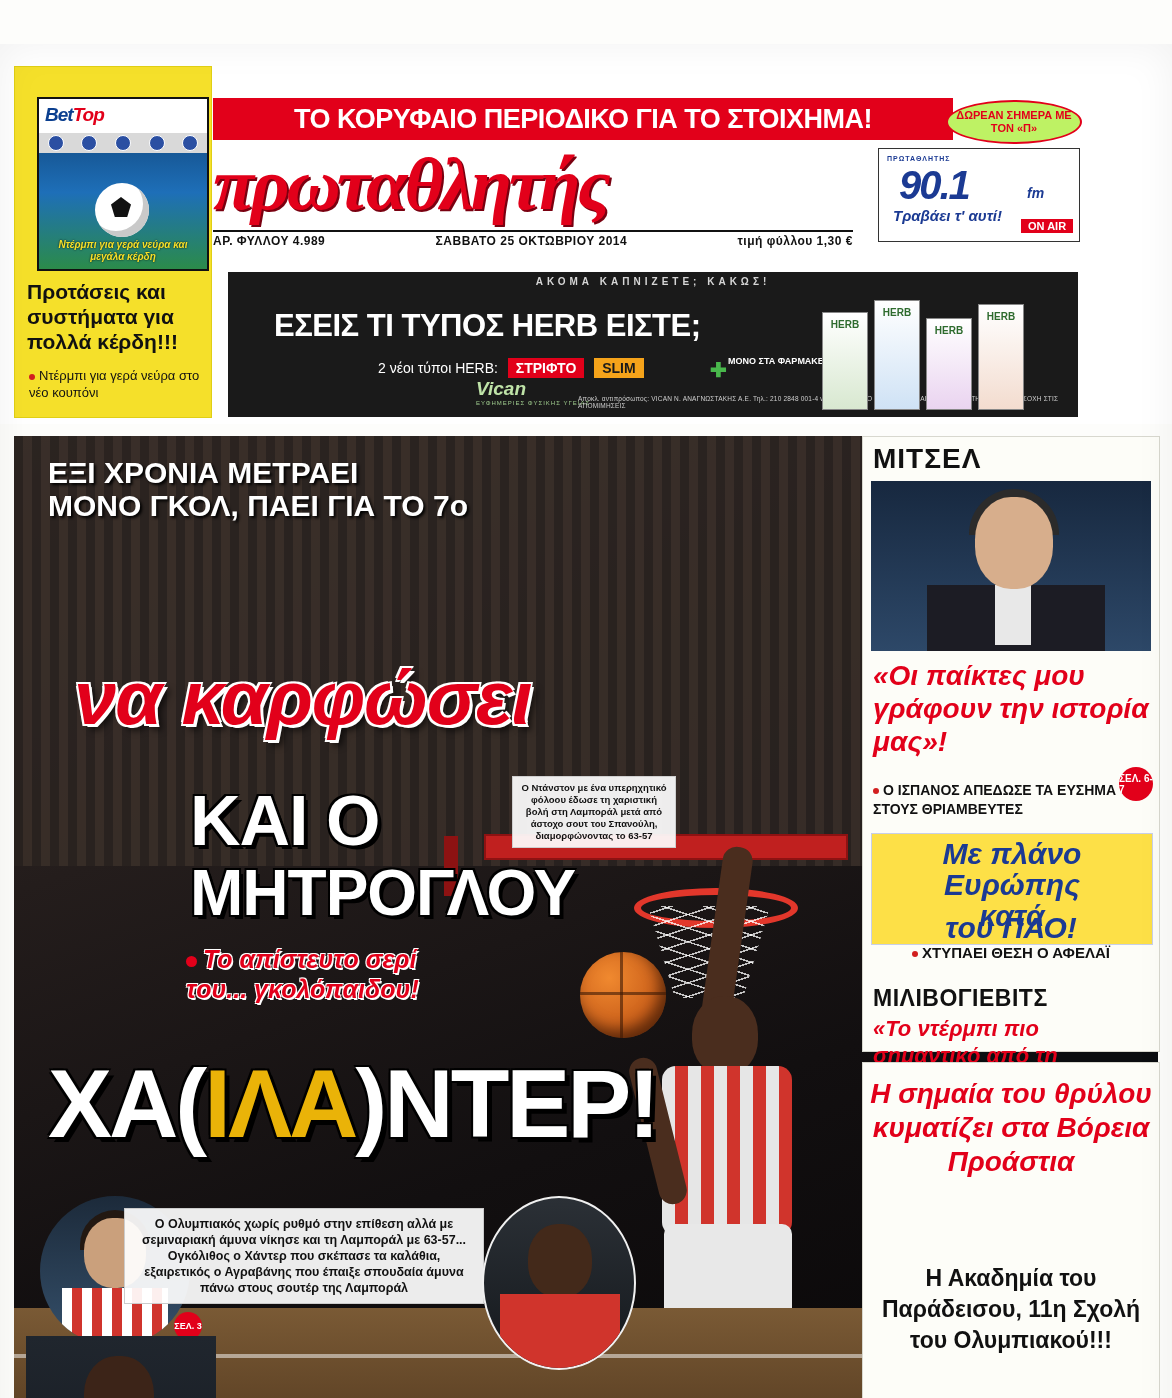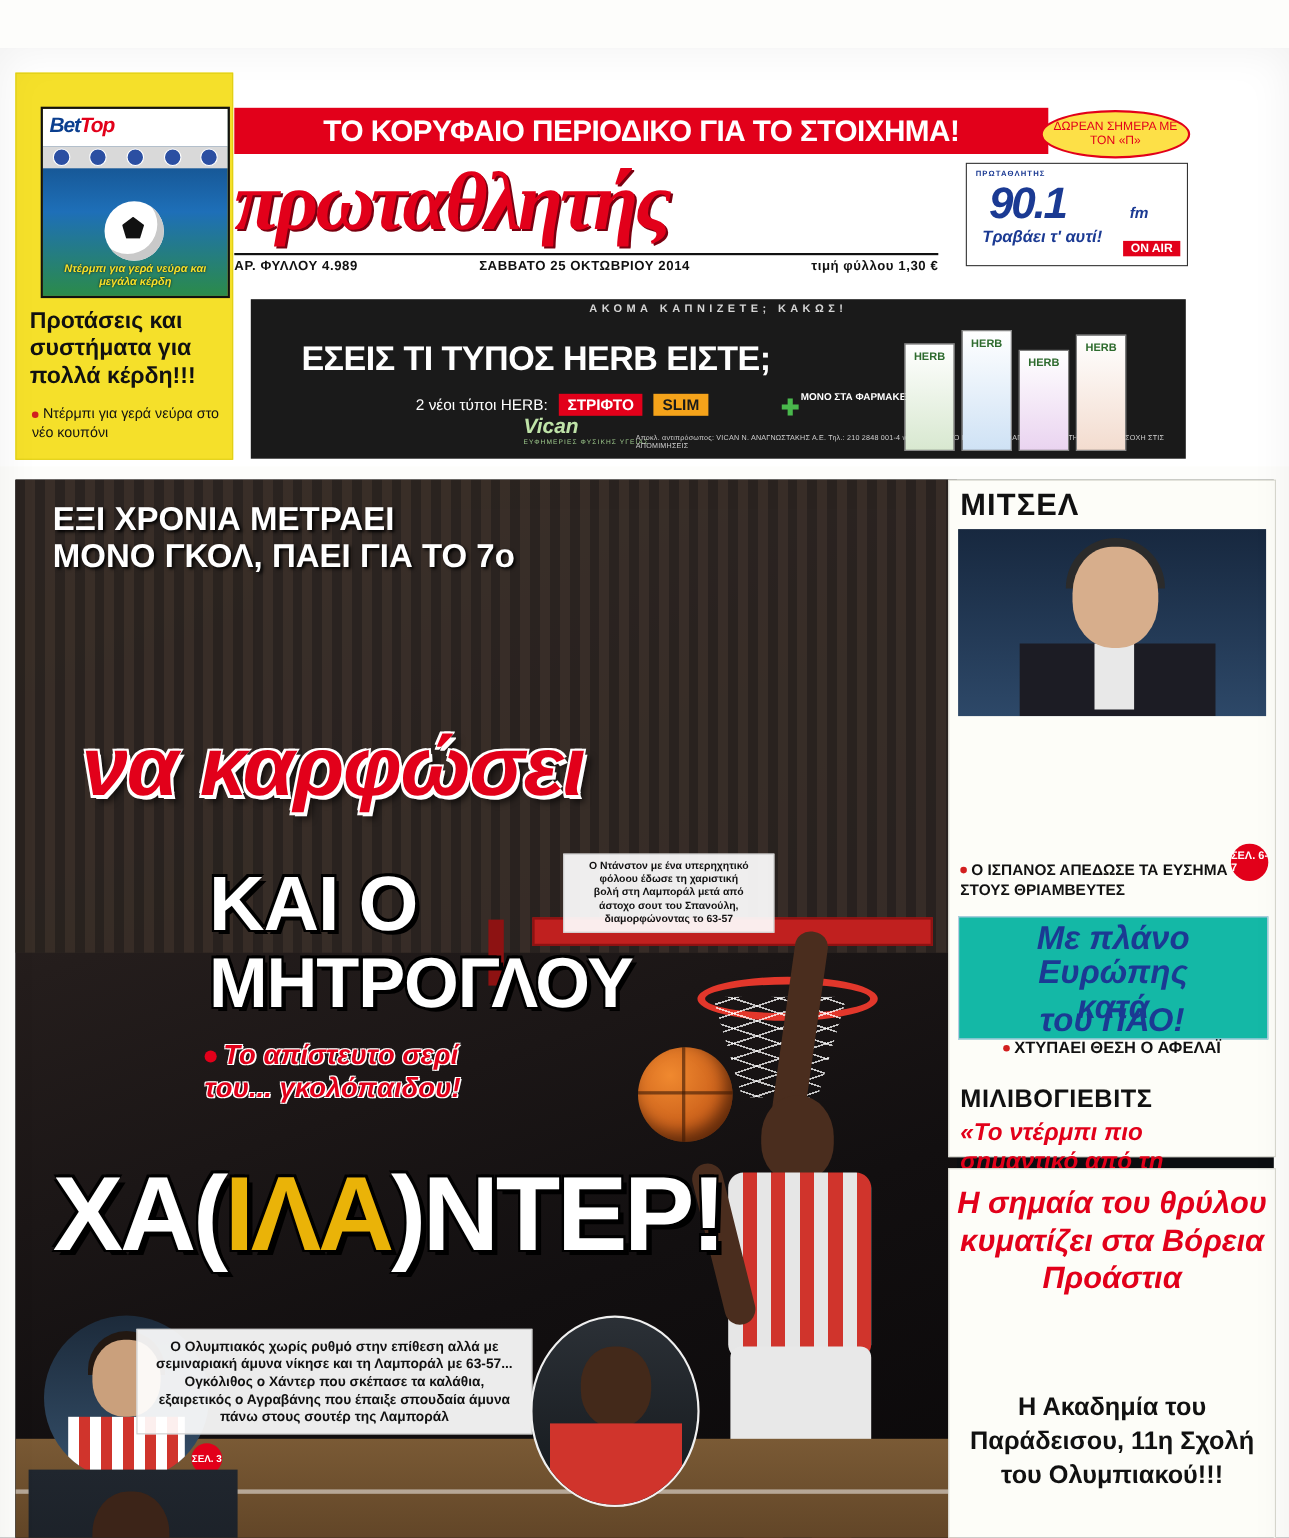--- a/index.html
+++ b/index.html
@@ -40,21 +40,21 @@
   .mast-rule{position:absolute;left:213px;top:186px;width:640px;height:2px;background:#111;}
   .mast-meta{position:absolute;left:213px;top:190px;width:640px;height:22px;display:flex;justify-content:space-between;align-items:flex-start;font-size:12px;font-weight:bold;color:#111;letter-spacing:.5px;}
 
   
   .radio-box{position:absolute;left:878px;top:104px;width:200px;height:92px;border:1px solid #333;background:#fff;}
   .radio-name{position:absolute;left:8px;top:6px;font-size:7px;font-weight:bold;color:#1b3a93;letter-spacing:1px;}
   .radio-freq{position:absolute;left:20px;top:14px;font-size:40px;font-weight:bold;font-style:italic;color:#1b3a93;letter-spacing:-2px;}
   .radio-fm{position:absolute;left:148px;top:36px;font-size:14px;font-style:italic;color:#1b3a93;font-weight:bold;}
   .radio-tag{position:absolute;left:14px;top:58px;font-size:15px;font-weight:bold;font-style:italic;color:#1b3a93;}
   .radio-onair{position:absolute;left:142px;top:70px;background:#e2001a;color:#fff;font-size:11px;font-weight:bold;padding:1px 7px;}
-  .free-badge{position:absolute;left:946px;top:56px;width:132px;height:40px;border:2px solid #e2001a;border-radius:50%;color:#e2001a;font-size:11px;font-weight:normal;line-height:13px;text-align:center;display:flex;align-items:center;justify-content:center;background:#fde047;}
+  .free-badge{position:absolute;left:946px;top:56px;width:132px;height:40px;border:2px solid #e2001a;border-radius:50%;color:#e2001a;font-size:11px;font-weight:bold;line-height:13px;text-align:center;display:flex;align-items:center;justify-content:center;background:#bef264;}
 
   
   .herb-ad{position:absolute;left:228px;top:228px;width:850px;height:145px;background:#1a1a1a;overflow:hidden;}
   .herb-warn{position:absolute;left:0;top:4px;width:100%;text-align:center;color:#d6d6d6;font-size:10px;letter-spacing:4px;font-weight:bold;}
   .herb-head{position:absolute;left:46px;top:36px;color:#fff;font-size:31px;font-weight:bold;letter-spacing:-.5px;}
   .herb-sub{position:absolute;left:150px;top:86px;color:#fff;font-size:14px;}
   .herb-chip{display:inline-block;background:#e2001a;color:#fff;font-weight:bold;font-size:14px;padding:2px 8px;margin-left:6px;}
   .herb-chip.slim{background:#f5a31a;color:#1a1a1a;}
   .herb-pharm{position:absolute;left:500px;top:84px;color:#fff;font-size:9px;line-height:11px;font-weight:bold;}
   .herb-cross{position:absolute;left:482px;top:86px;color:#49b84c;font-size:20px;font-weight:bold;}
@@ -113,39 +113,39 @@
   .h-etoimos{position:absolute;left:40px;top:104px;font-size:104px;font-weight:bold;color:#fff;letter-spacing:-2px;line-height:104px;text-shadow:5px 5px 0 #000, -2px -2px 0 #000, 2px -2px 0 #000, -2px 2px 0 #000;}
   .h-karfosei{position:absolute;left:60px;top:222px;font-size:76px;font-style:italic;font-weight:bold;color:#e2001a;line-height:80px;letter-spacing:-1px;text-shadow:3px 3px 0 #fff, -2px -2px 0 #fff, 2px -2px 0 #fff, -2px 2px 0 #fff, 6px 6px 6px rgba(0,0,0,.6);}
   .h-kai{position:absolute;left:176px;top:348px;font-size:70px;font-weight:bold;color:#fff;line-height:74px;letter-spacing:-1px;text-shadow:4px 4px 0 #000,-2px -2px 0 #000,2px -2px 0 #000,-2px 2px 0 #000;}
   .h-mitroglou{position:absolute;left:176px;top:420px;font-size:64px;font-weight:bold;color:#fff;line-height:74px;letter-spacing:-1px;text-shadow:4px 4px 0 #000,-2px -2px 0 #000,2px -2px 0 #000,-2px 2px 0 #000;}
   .sub-seri{position:absolute;left:172px;top:508px;width:430px;font-size:25px;font-weight:bold;font-style:italic;color:#e2001a;line-height:30px;text-shadow:1.5px 1.5px 0 #fff,-1px -1px 0 #fff,1px -1px 0 #fff,-1px 1px 0 #fff;}
   .sub-seri .rdot{display:inline-block;width:11px;height:11px;border-radius:50%;background:#e2001a;margin-right:6px;vertical-align:middle;}
   .h-hilander{position:absolute;left:34px;top:618px;font-size:96px;font-weight:bold;color:#fff;letter-spacing:-3px;line-height:100px;text-shadow:5px 5px 0 #000,-2px -2px 0 #000,2px -2px 0 #000,-2px 2px 0 #000;}
   .h-hilander em{font-style:normal;color:#eab308;}
 
   
-  .cap-box{position:absolute;left:498px;top:340px;width:150px;border:1px solid #cfcfcf;background:rgba(255,255,255,.92);padding:5px 20px;font-size:9.5px;line-height:12px;color:#111;text-align:center;font-weight:bold;}
+  .cap-box{position:absolute;left:498px;top:340px;width:150px;border:1px solid #cfcfcf;background:rgba(255,255,255,.92);padding:5px 6px;font-size:9.5px;line-height:12px;color:#111;text-align:center;font-weight:bold;}
   .cap-bottom{position:absolute;left:110px;top:772px;width:340px;background:rgba(255,255,255,.92);border:1px solid #ccc;padding:7px 9px;font-size:12.5px;line-height:16px;color:#111;text-align:center;font-weight:bold;}
   .cap-oval{position:absolute;left:468px;top:760px;width:150px;height:170px;border-radius:50%;overflow:hidden;background:linear-gradient(#2b3036,#14181c);border:2px solid #f0f0f0;}
   .co-head{position:absolute;left:44px;top:26px;width:64px;height:74px;border-radius:46%;background:#43291a;}
   .co-body{position:absolute;left:16px;top:96px;width:120px;height:76px;background:#d0342c;}
 
   
   .rail{position:absolute;left:862px;top:392px;width:296px;height:992px;}
   .mitsel-box{position:absolute;left:0;top:0;width:296px;height:614px;background:#fdfdf8;border:1px solid #d8d8cf;}
   .mitsel-title{position:absolute;left:10px;top:6px;font-size:28px;font-weight:bold;color:#111;letter-spacing:1px;}
   .mitsel-photo{position:absolute;left:8px;top:44px;width:280px;height:170px;background:linear-gradient(#17283f,#2d4868);overflow:hidden;}
   .mp-head{position:absolute;left:104px;top:16px;width:78px;height:92px;border-radius:46%;background:#d7ae8c;}
   .mp-hair{position:absolute;left:98px;top:8px;width:90px;height:46px;border-radius:46px 46px 0 0;background:#2b2b2b;}
   .mp-suit{position:absolute;left:56px;top:104px;width:178px;height:70px;background:#1c1c24;}
   .mp-shirt{position:absolute;left:124px;top:104px;width:36px;height:60px;background:#e8e8e8;}
   .mitsel-quote{position:absolute;left:10px;top:222px;width:276px;font-size:28px;font-weight:bold;color:#e2001a;line-height:33px;font-style:italic;}
   .mitsel-bullets{position:absolute;left:10px;top:344px;width:250px;font-size:14px;font-weight:bold;line-height:19px;color:#111;}
   .page-ref{position:absolute;right:6px;top:330px;width:34px;height:34px;border-radius:50%;background:#e2001a;color:#fff;font-size:10px;font-weight:bold;display:flex;align-items:center;justify-content:center;flex-direction:column;line-height:11px;}
-  .plan-box{position:absolute;left:8px;top:396px;width:280px;height:110px;background:#14b8a6;border:1px solid #c8cfe8;}
+  .plan-box{position:absolute;left:8px;top:396px;width:280px;height:110px;background:#fde047;border:1px solid #c8cfe8;}
   .plan-text{position:absolute;left:0;top:4px;width:100%;text-align:center;font-size:30px;font-weight:bold;font-style:italic;color:#1b3a93;line-height:31px;}
   .plan-bullet{position:absolute;left:0;top:506px;width:296px;text-align:center;font-size:15px;font-weight:bold;color:#111;line-height:19px;}
   .miliv-name{position:absolute;left:10px;top:548px;font-size:23px;font-weight:bold;color:#111;letter-spacing:.5px;}
   .miliv-quote{position:absolute;left:10px;top:578px;width:276px;font-size:22px;font-weight:bold;font-style:italic;color:#e2001a;line-height:27px;}
 
   .flag-box{position:absolute;left:0;top:626px;width:296px;height:366px;background:#fdfdf8;border:1px solid #d8d8cf;}
   .flag-head{position:absolute;left:0;top:14px;width:100%;text-align:center;font-size:28px;font-weight:bold;font-style:italic;color:#e2001a;line-height:34px;}
   .flag-sub{position:absolute;left:0;top:200px;width:100%;text-align:center;font-size:23px;font-weight:bold;color:#111;line-height:31px;}
 
   .edge{position:absolute;left:0;top:0;width:1172px;height:1398px;pointer-events:none;
@@ -292,20 +292,21 @@
   <div class="rail">
 
     <div class="mitsel-box">
       <div class="mitsel-title">ΜΙΤΣΕΛ</div>
       <div class="mitsel-photo">
         <div class="mp-suit"></div>
         <div class="mp-shirt"></div>
         <div class="mp-hair"></div>
         <div class="mp-head"></div>
       </div>
+      <div class="mitsel-quote">«Οι παίκτες μου γράφουν την ιστορία μας»!</div>
       <div class="mitsel-bullets">
         <span class="promo-dot"></span><span>Ο ΙΣΠΑΝΟΣ ΑΠΕΔΩΣΕ ΤΑ ΕΥΣΗΜΑ ΣΤΟΥΣ ΘΡΙΑΜΒΕΥΤΕΣ</span>
       </div>
       <div class="page-ref">ΣΕΛ. 6-7</div>
 
       <div class="plan-box">
         <div class="plan-text">
           <div>Με πλάνο</div>
           <div>Ευρώπης</div>
           <div>κατά</div>

